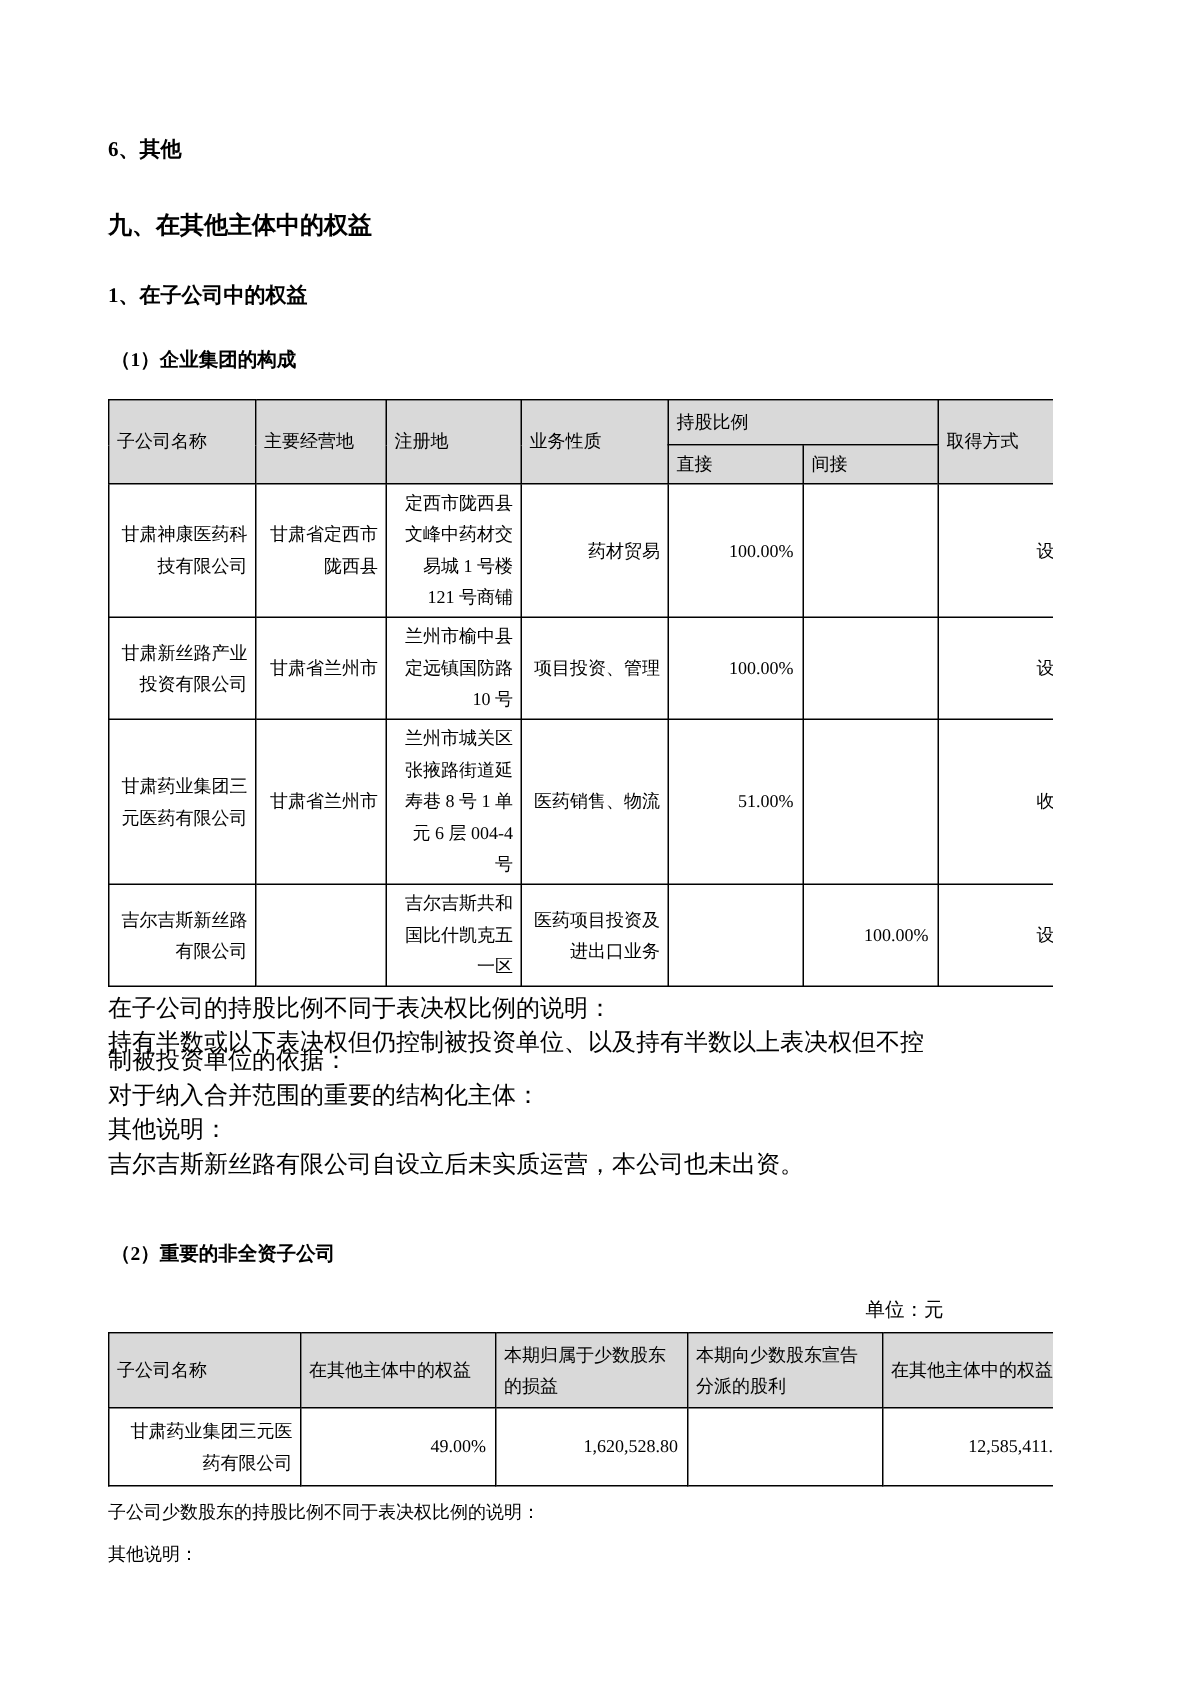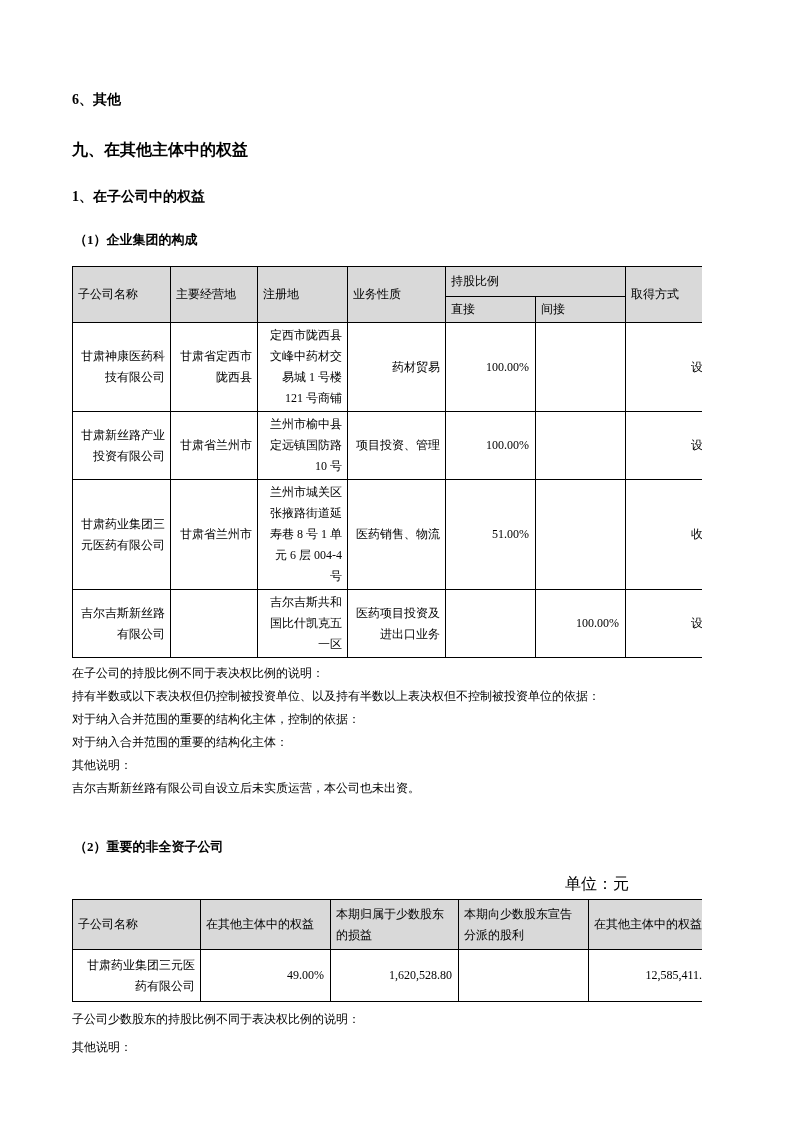--- a/index.html
+++ b/index.html
@@ -25,23 +25,23 @@
   }
   th { background:#d9d9d9; text-align:left; }
   td.txt { text-align:right; }
   td.num { text-align:right; padding-right:6px; }
   .t1 tr.rh1 { height:30px; } .t1 tr.rh2 { height:26px; }
   .t1 tr.r0 { height:87px; } .t1 tr.r1 { height:55px; }
   .t1 tr.r2 { height:85px; } .t1 tr.r3 { height:48px; }
   .t2 tr.rh { height:50px; } .t2 tr.r0 { height:52px; }
 
   .notes { margin-top:9px; }
-  .notes p { font-size:12px; margin:0 0 11px 0; line-height:12px; }
+  .notes p { font-size:16px; margin:0 0 11px 0; line-height:12px; }
   .note-big { font-size:14px; margin:2px 0 0 0; line-height:20px; }
-  .unit { font-size:16px; text-align:right; margin:22px 0 0 0; line-height:12px; }
+  .unit { font-size:13px; text-align:right; margin:22px 0 0 0; line-height:12px; }
   .notes2 { margin-top:11px; }
   .notes2 p { font-size:12px; margin:0 0 16px 0; line-height:12px; }
 </style>
 </head>
 <body>
 
 <div class="page">
 
   <div class="h-other">6、其他</div>
   <div class="h-sec9">九、在其他主体中的权益</div>
@@ -106,21 +106,20 @@
       <td class="num"></td>
       <td class="num">100.00%</td>
       <td class="txt">设立</td>
     </tr>
   </tbody>
     </table>
 
   <div class="notes">
     <p>在子公司的持股比例不同于表决权比例的说明：</p>
     <p>持有半数或以下表决权但仍控制被投资单位、以及持有半数以上表决权但不控制被投资单位的依据：</p>
-    <p>对于纳入合并范围的重要的结构化主体，控制的依据：</p>
     <p>对于纳入合并范围的重要的结构化主体：</p>
     <p>其他说明：</p>
     <p class="note-big">吉尔吉斯新丝路有限公司自设立后未实质运营，本公司也未出资。</p>
   </div>
 
   <div class="h-part2">（2）重要的非全资子公司</div>
   <div class="unit">单位：元</div>
 
   <table class="t2">
     <colgroup>

